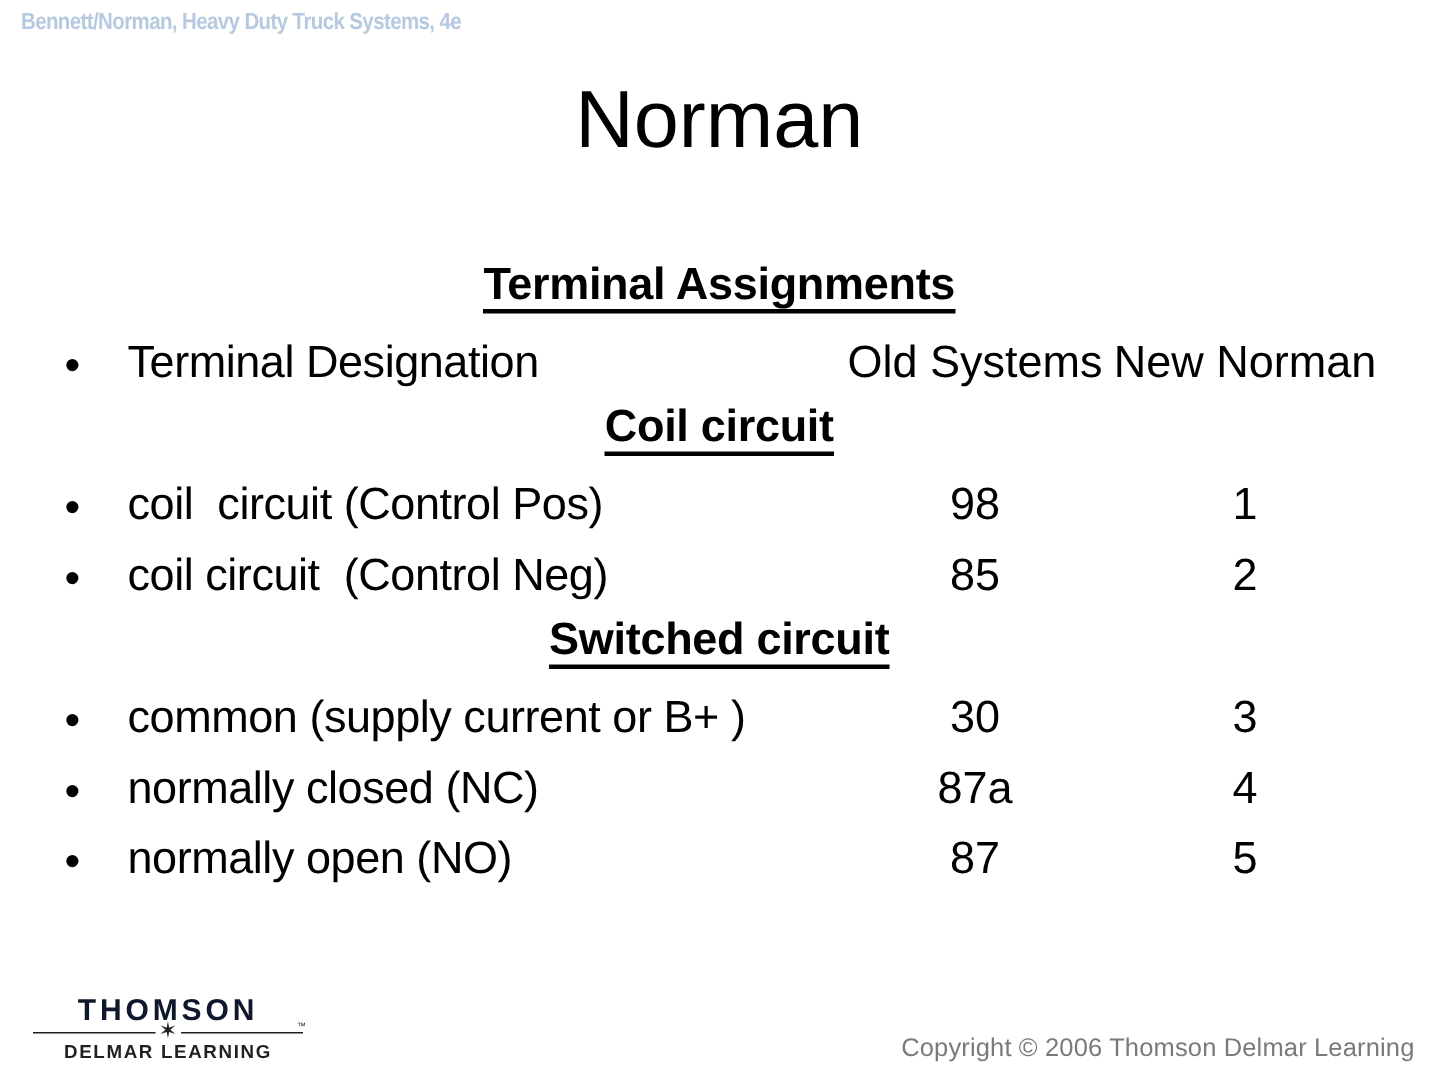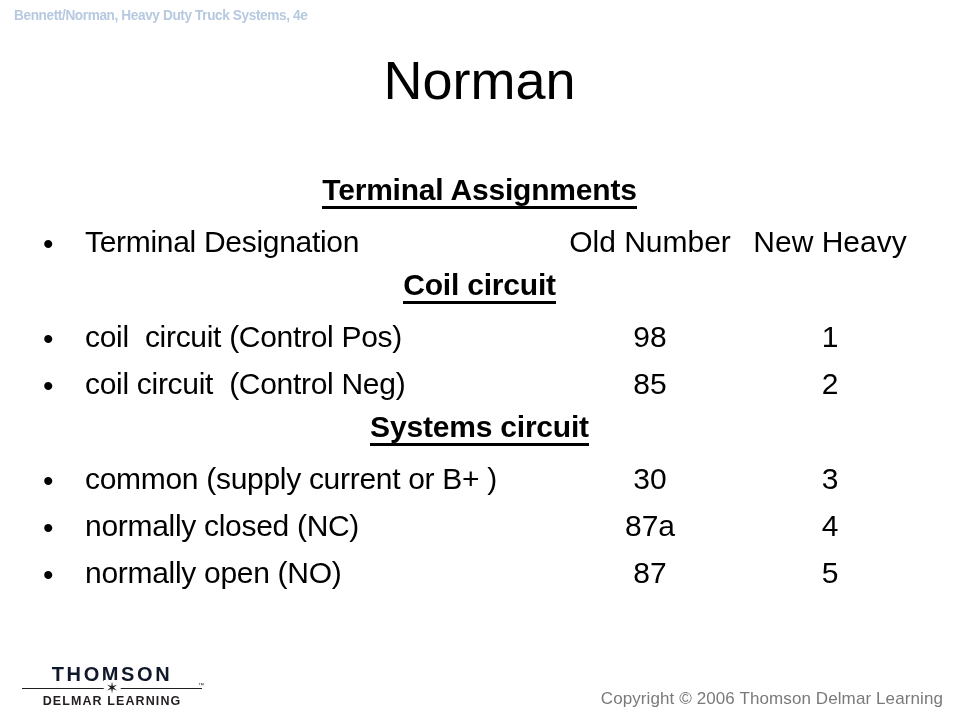--- a/index.html
+++ b/index.html
@@ -189,22 +189,22 @@
 
 <div id="body-block">
 
   <div class="row section-head">
     <span class="u">Terminal Assignments</span>
   </div>
 
   <div class="row item-row header-row">
     <span class="bullet">•</span>
     <span class="label">Terminal Designation</span>
-    <span class="col-old">Old Number</span>
-    <span class="col-new">New Heavy</span>
+    <span class="col-old">Old Systems</span>
+    <span class="col-new">New Norman</span>
   </div>
 
   <div class="row section-head">
     <span class="u">Coil circuit</span>
   </div>
 
   <div class="row item-row">
     <span class="bullet">•</span>
     <span class="label">coil  circuit (Control Pos)</span>
     <span class="col-old">98</span>
@@ -212,21 +212,21 @@
   </div>
 
   <div class="row item-row">
     <span class="bullet">•</span>
     <span class="label">coil circuit  (Control Neg)</span>
     <span class="col-old">85</span>
     <span class="col-new">2</span>
   </div>
 
   <div class="row section-head">
-    <span class="u">Systems circuit</span>
+    <span class="u">Switched circuit</span>
   </div>
 
   <div class="row item-row">
     <span class="bullet">•</span>
     <span class="label">common (supply current or B+ )</span>
     <span class="col-old">30</span>
     <span class="col-new">3</span>
   </div>
 
   <div class="row item-row">

